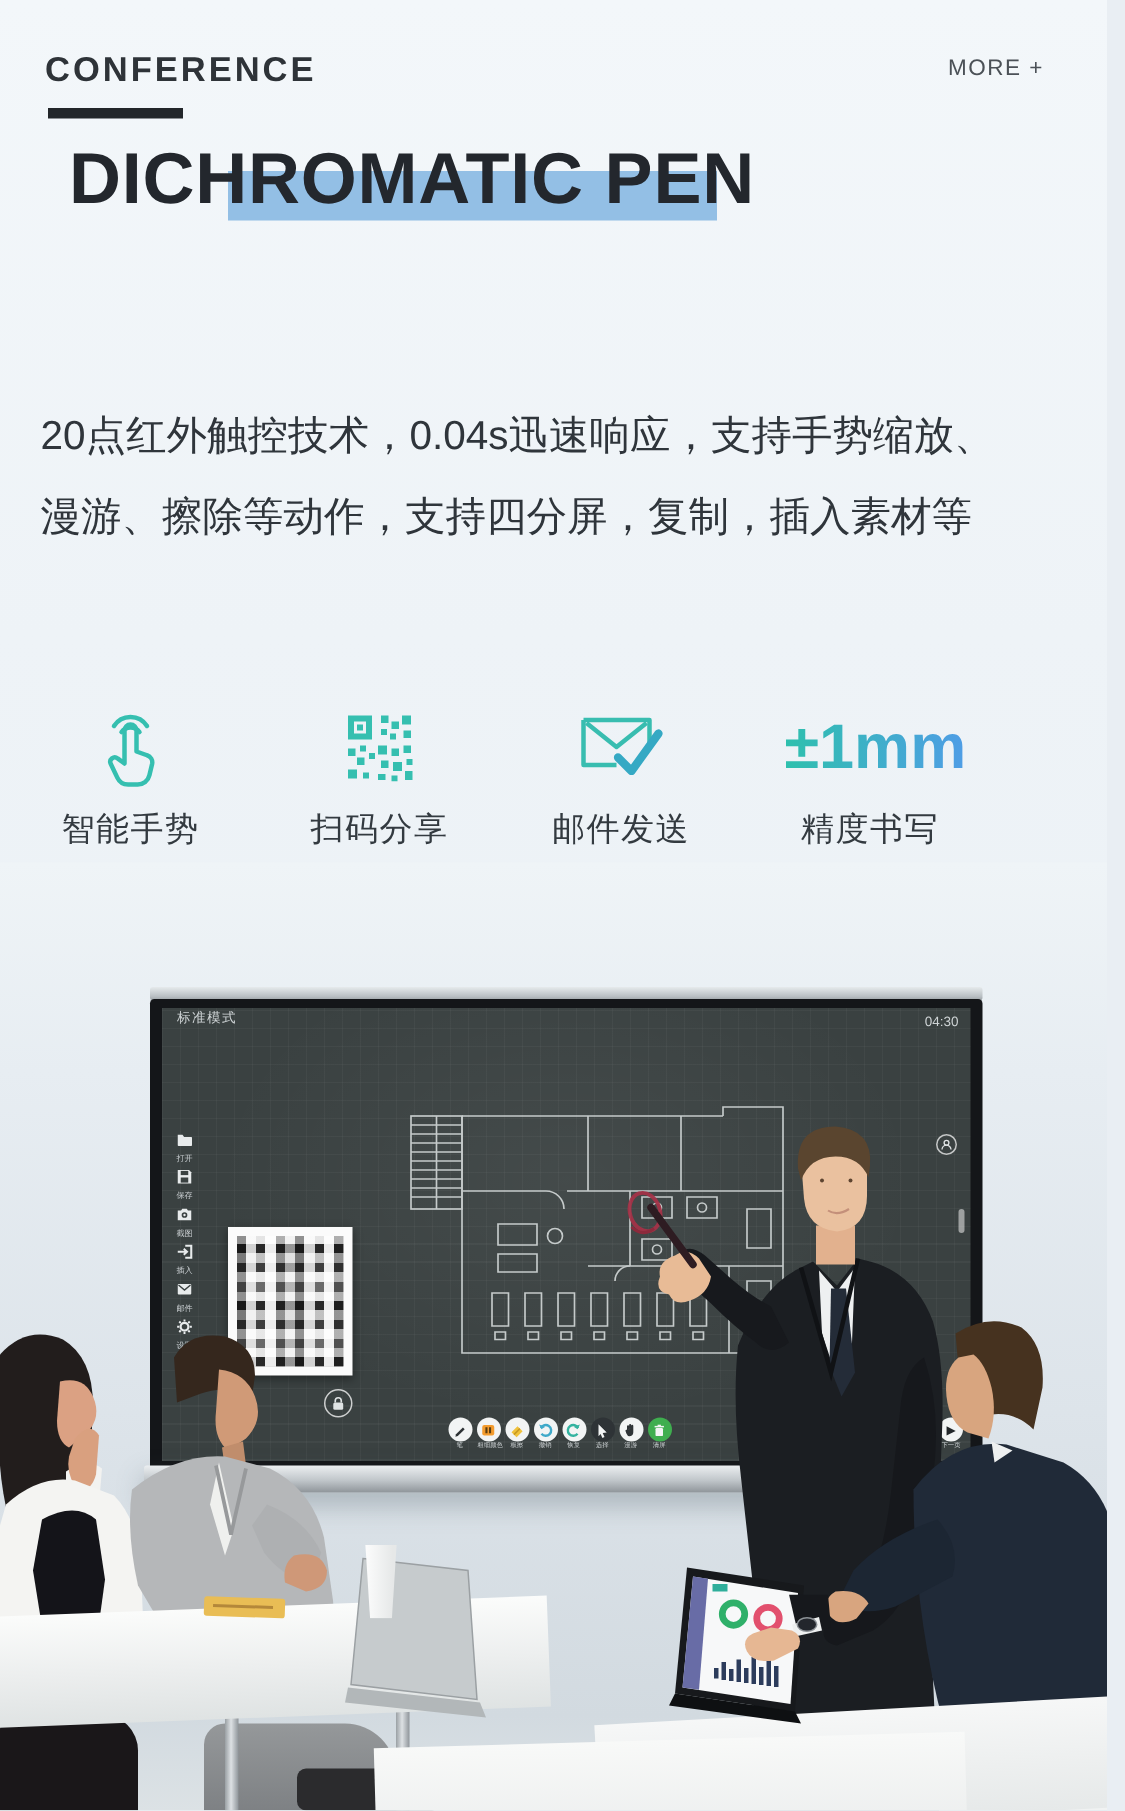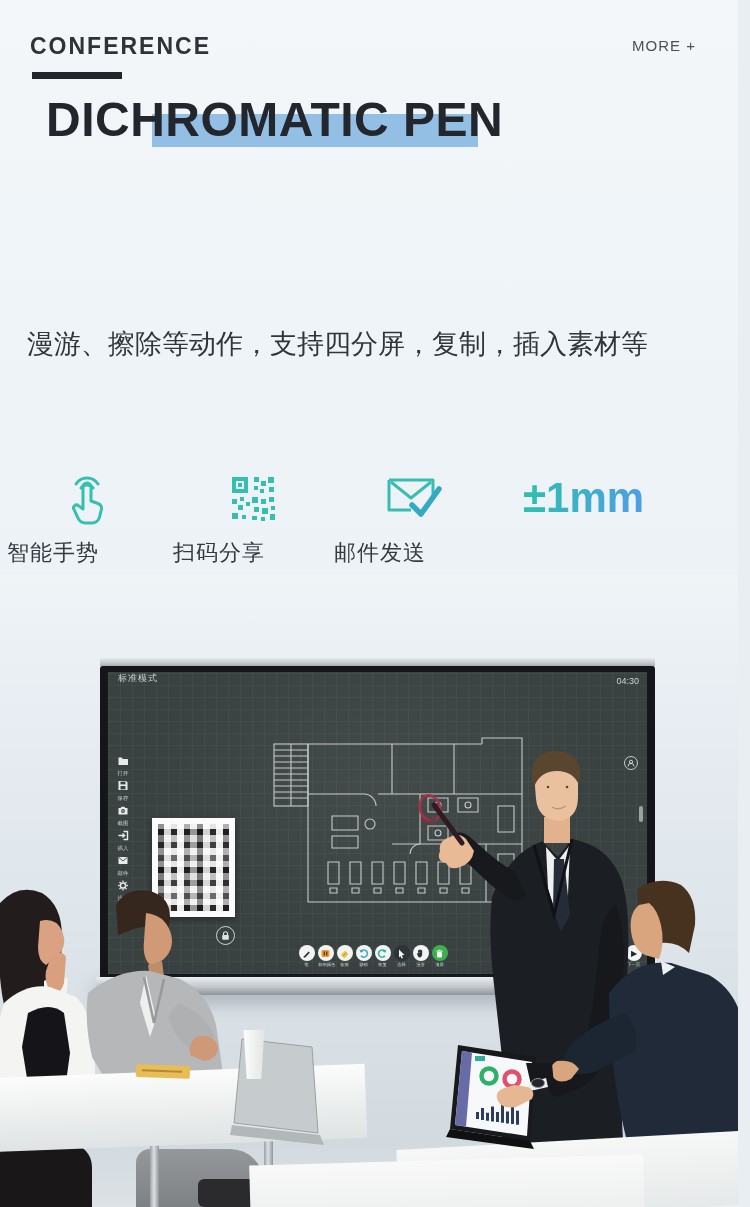--- a/index.html
+++ b/index.html
@@ -16,21 +16,21 @@
   .kicker-underline { left:32px; top:72px; width:90px; height:7px; background:#22262a; }
   .more { left:632px; top:37px; font-size:15px; color:#4b5157; letter-spacing:1px; cursor:pointer; }
   .title-wrap { left:30px; top:92px; width:560px; height:58px; }
   .title-highlight { position:absolute; left:122px; top:22px; width:326px; height:33px; background:#83b5e2; opacity:.85; }
   .title { position:absolute; left:0; top:0; font-size:48px; font-weight:700; letter-spacing:.5px; color:#23272d;margin-left:16px; }
   .title-zh { left:0; top:180px; width:750px; text-align:center; font-size:54px; font-weight:700; letter-spacing:2px; color:#272d33; }
   .desc { left:27px; width:700px; font-size:27px; font-weight:500; color:#2f353b; }
   .desc.l1 { top:272px; } .desc.l2 { top:326px; }
 
   
-  .feature { top:464px; width:160px; }
+  .feature { top:464px; width:160px; text-align:center; }
   .f1{left:7px;} .f2{left:173px;} .f3{left:334px;} .f4{left:500px;}
   .icon-box { height:68px; display:flex; align-items:center; justify-content:center; }
   .f-label { margin-top:6px; font-size:22px; font-weight:500; color:#333a40; letter-spacing:1px; }
 
   
   .photo { left:0; top:575px; width:750px; height:632px; overflow:hidden;
     background:linear-gradient(180deg,#eff4f7 0%,#e7edf2 22%,#dde4ea 58%,#d2dae0 90%,#dce2e5 100%); }
 
   .tv-top { left:100px; top:83px; width:555px; height:9px; border-radius:2px;
     background:linear-gradient(180deg,#e6eaec,#b9bfc3 70%,#9aa0a4); }
@@ -95,20 +95,21 @@
 
 <div class="page">
 
   <div class="abs kicker">CONFERENCE</div>
   <div class="abs kicker-underline"></div>
   <div class="abs more">MORE +</div>
   <div class="abs title-wrap">
     <div class="title-highlight"></div>
     <h1 class="title">DICHROMATIC PEN</h1>
   </div>
+  <p class="abs desc l1">20点红外触控技术，0.04s迅速响应，支持手势缩放、</p>
   <p class="abs desc l2">漫游、擦除等动作，支持四分屏，复制，插入素材等</p>
 
   <div class="abs feature f2">
     <div class="icon-box">
       <svg width="46" height="46" viewBox="0 0 46 46" fill="#35bfb0">
         <path d="M2 2 h16 v16 h-16 Z M6 6 v8 h8 v-8 Z" fill-rule="evenodd"></path>
         <rect x="8" y="8" width="4" height="4"></rect>
         <rect x="24" y="2" width="5" height="5"></rect>
           <rect x="31" y="6" width="5" height="5"></rect>
         <rect x="38" y="2" width="6" height="6"></rect>
@@ -166,20 +167,21 @@
       <svg width="150" height="50" viewBox="0 0 150 50">
         <defs>
           <linearGradient id="pg" x1="0" y1="0" x2="1" y2="0">
             <stop offset="0" stop-color="#2ec0ad"></stop>
               <stop offset="1" stop-color="#4f9de6"></stop>
           </linearGradient>
         </defs>
         <text x="18" y="39" font-size="42" font-weight="bold" fill="url(#pg)" font-family="Liberation Sans, DejaVu Sans, sans-serif">±1mm</text>
       </svg>
     </div>
+    <div class="f-label">精度书写</div>
   </div>
 
   <div class="abs photo">
 
     <div class="abs tv-top"></div>
     <div class="abs tv-body"></div>
     <div class="abs screen">
       <div class="abs mode">标准模式</div>
       <div class="abs clock">04:30</div>
 

